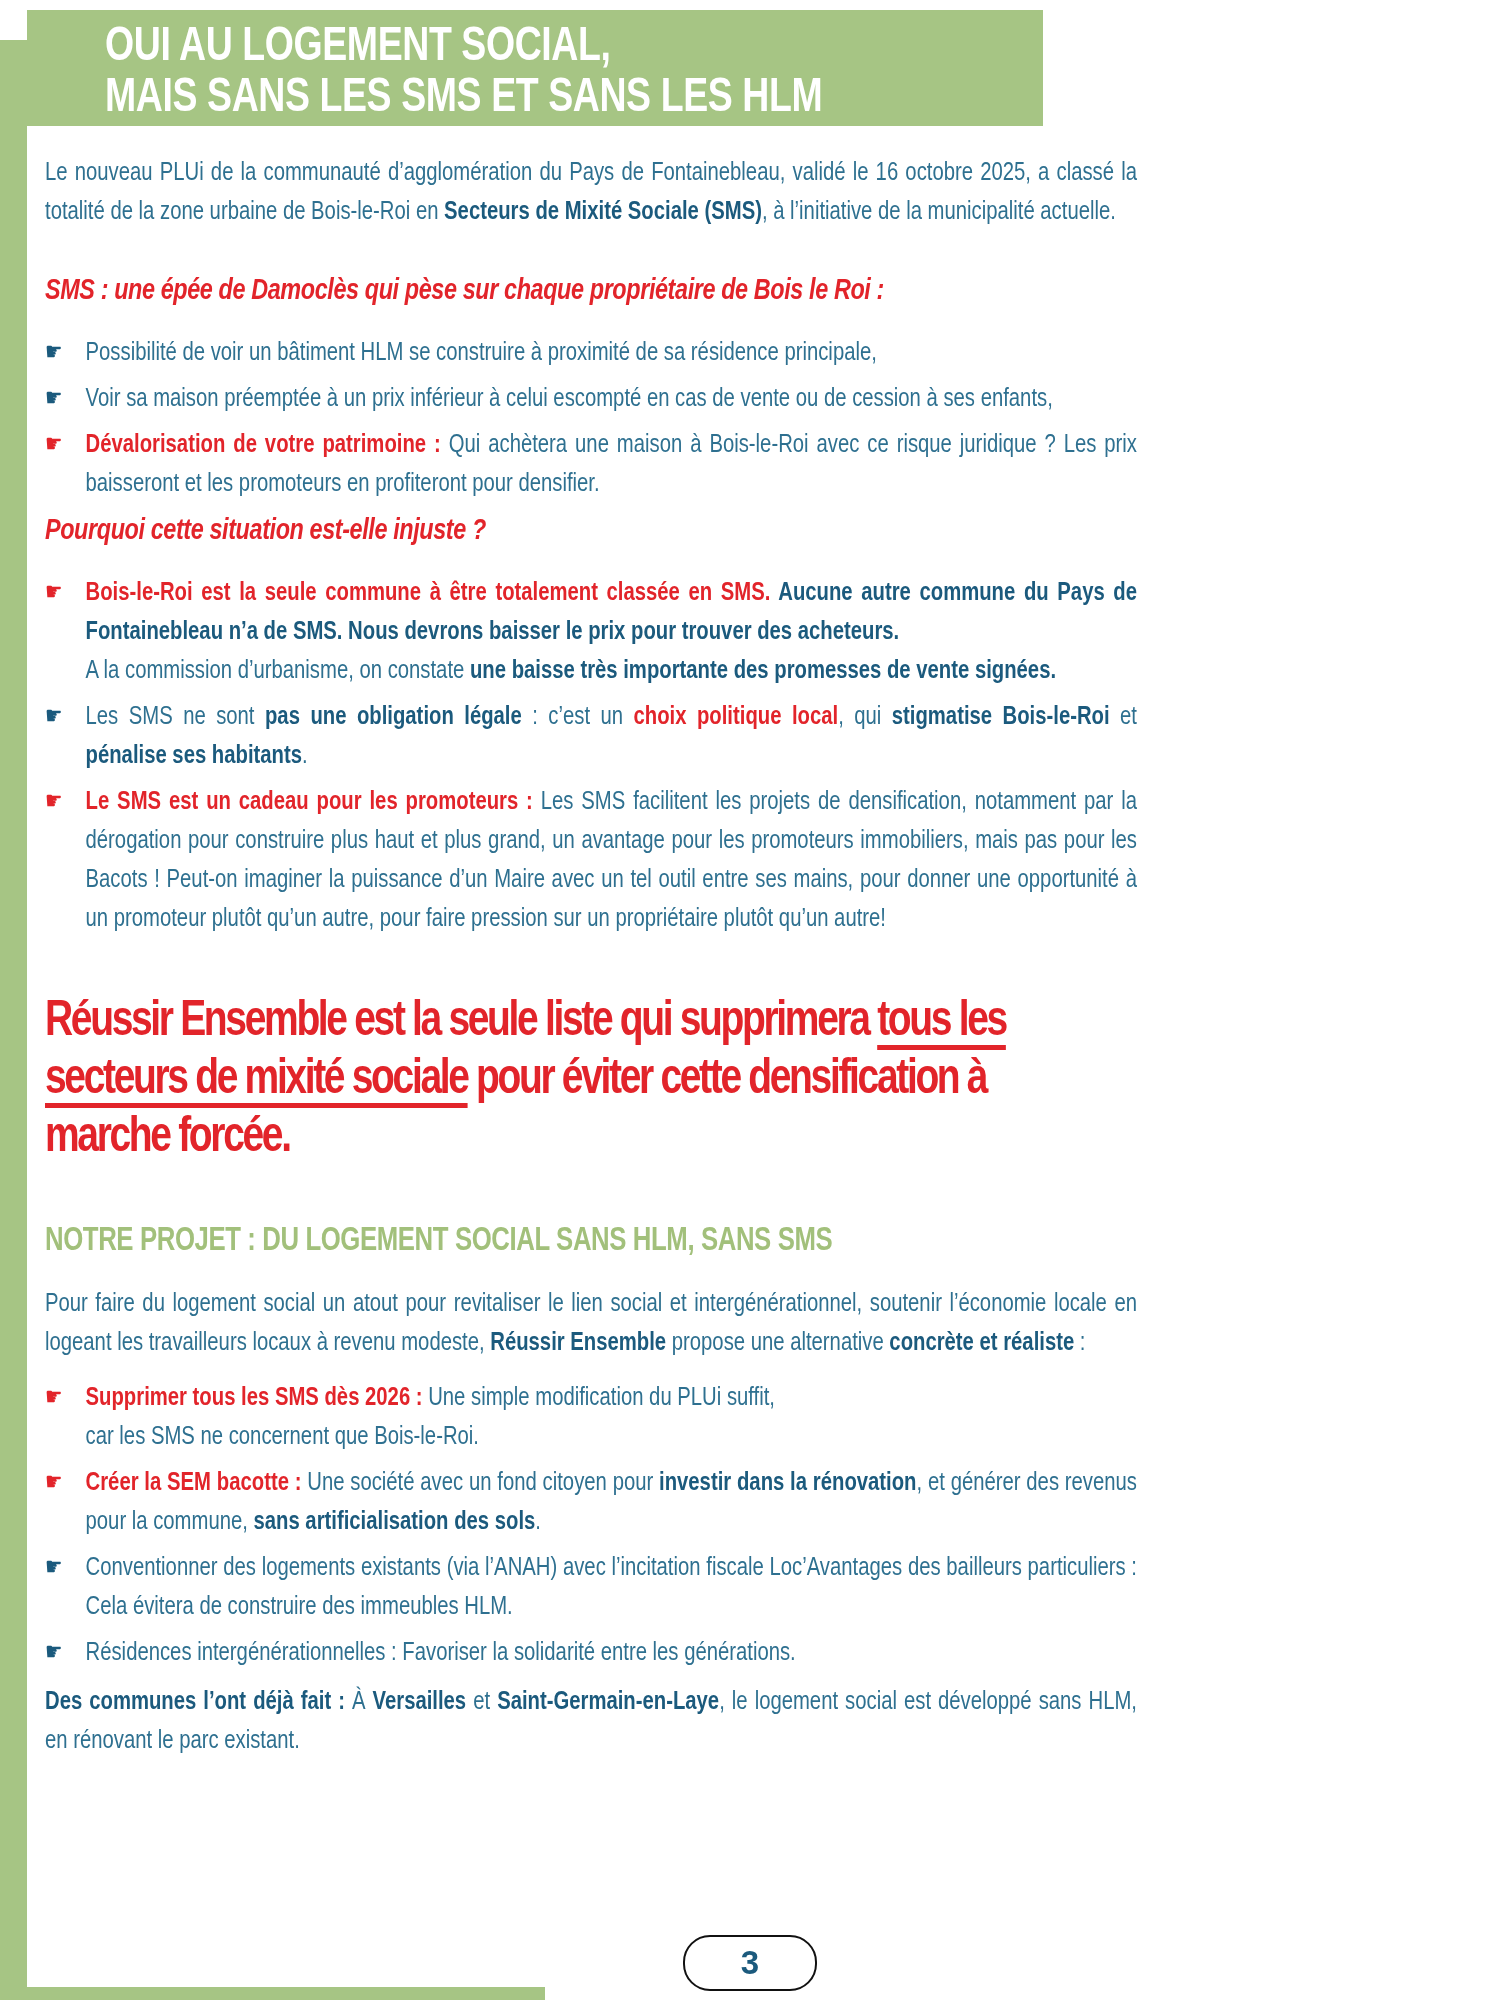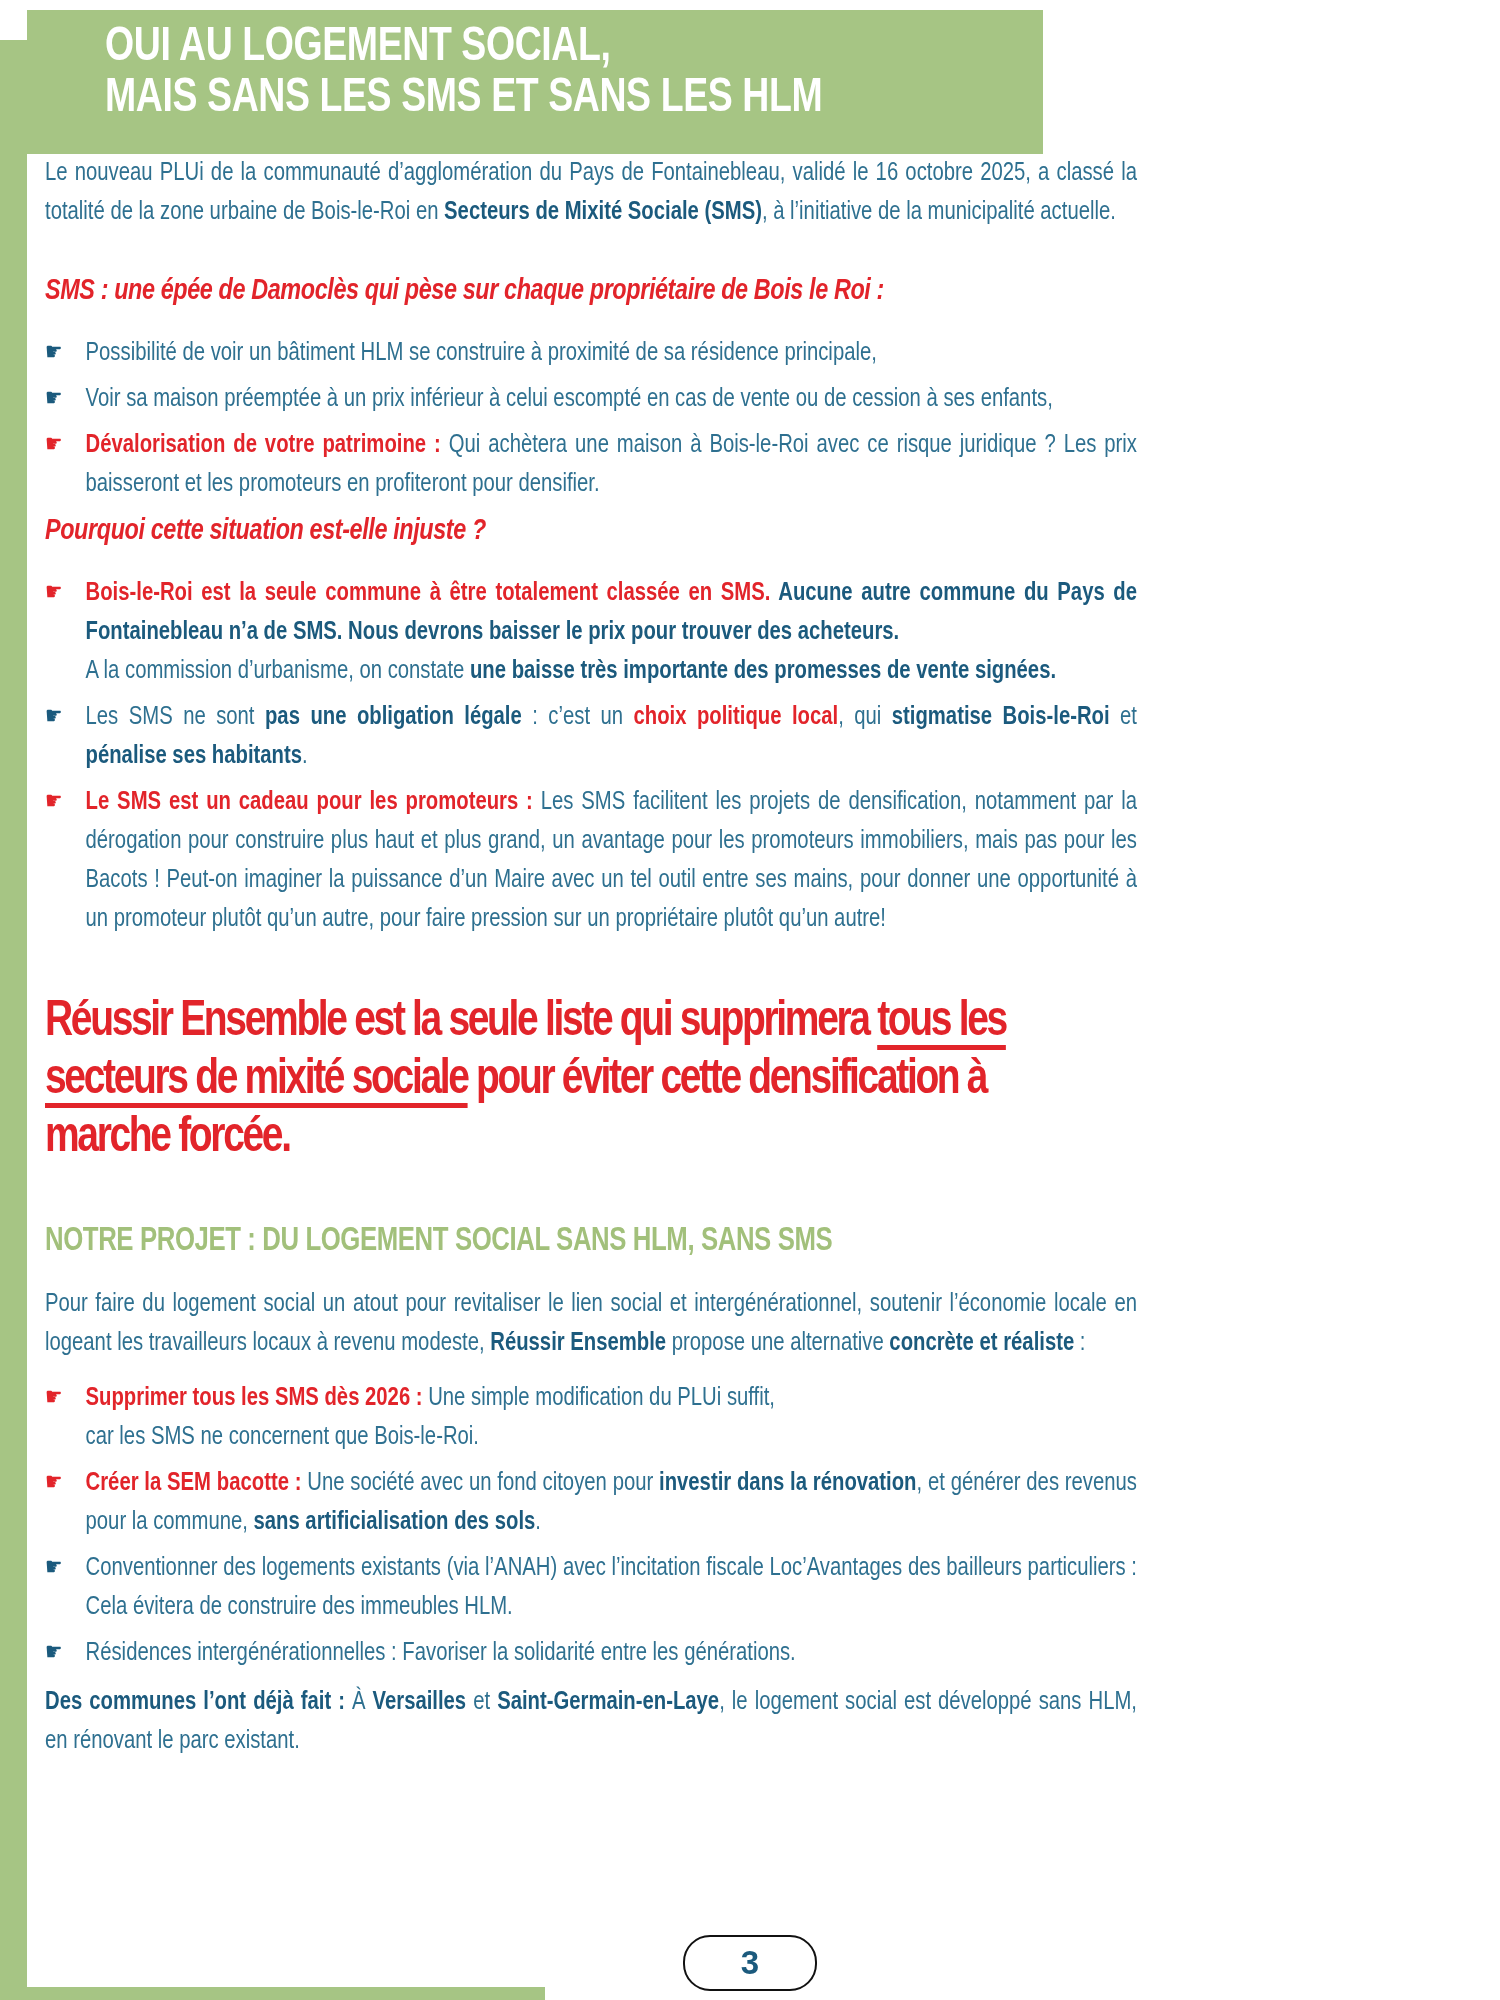--- a/index.html
+++ b/index.html
@@ -10,21 +10,21 @@
     --red:#e2242a;
   }
   html,body{margin:0;padding:0;}
   body{
     width:1500px;height:2000px;position:relative;background:#ffffff;
     font-family:"Liberation Sans",sans-serif;overflow:hidden;
   }
   
   .left-strip{position:absolute;left:0;top:40px;width:27px;height:1960px;background:var(--green);}
   .bottom-bar{position:absolute;left:0;top:1987px;width:545px;height:13px;background:var(--green);}
-  .band{position:absolute;left:27px;top:10px;width:1016px;height:144px;background:var(--green);}
+  .band{position:absolute;left:27px;top:10px;width:1016px;height:116px;background:var(--green);}
   .band-inner{
     width:1300px;transform:scaleX(0.78);transform-origin:left top;
     padding:8px 0 0 100px;color:#ffffff;font-weight:bold;
     font-size:48px;line-height:51px;letter-spacing:-0.5px;white-space:nowrap;
   }
   
   .content{
     position:absolute;left:45px;top:152px;width:1400px;
     transform:scaleX(0.78);transform-origin:left top;
     font-size:26px;line-height:39px;color:var(--teal);

